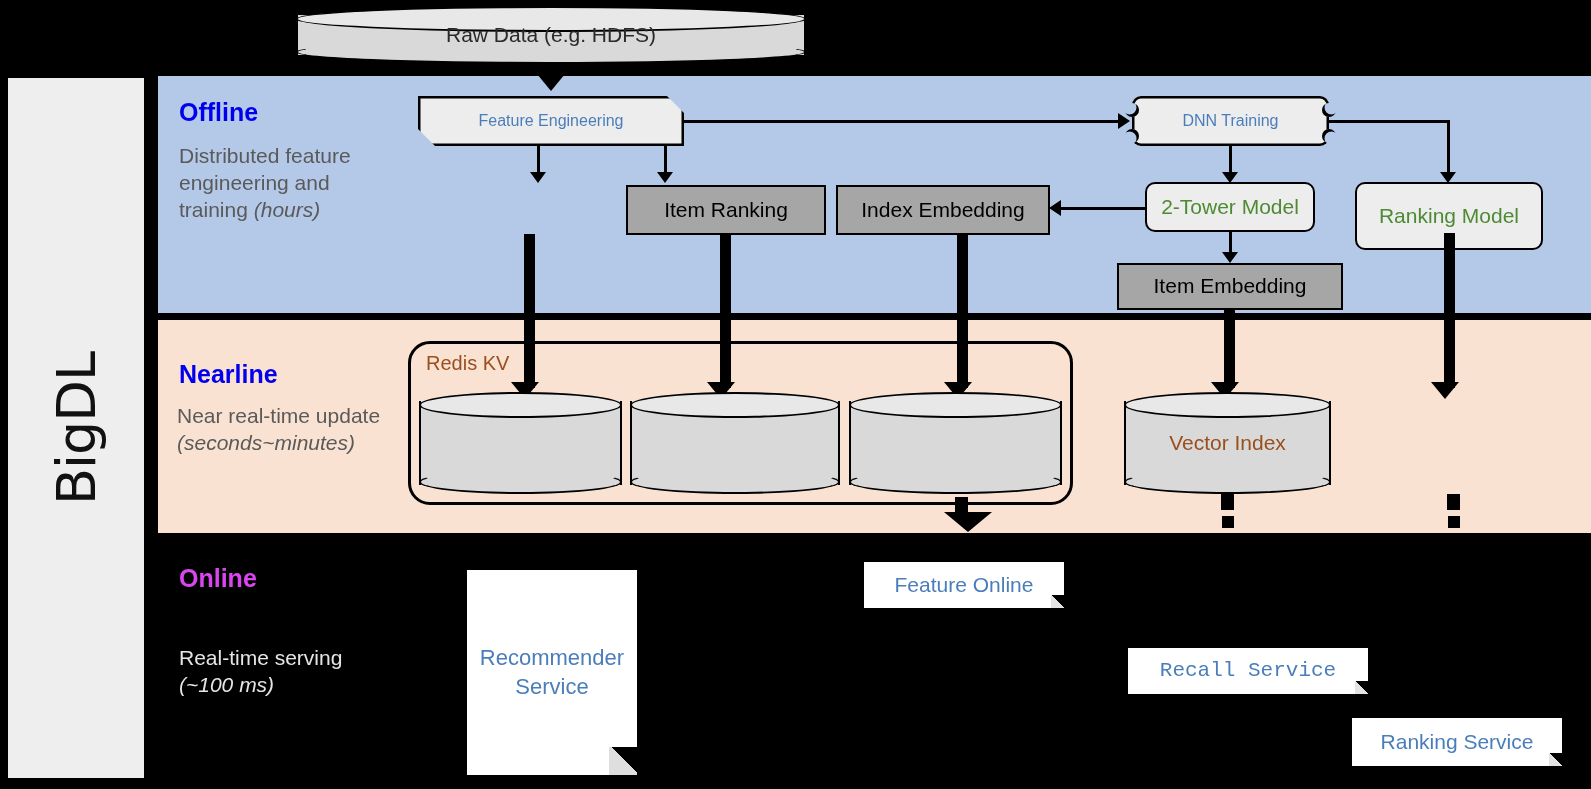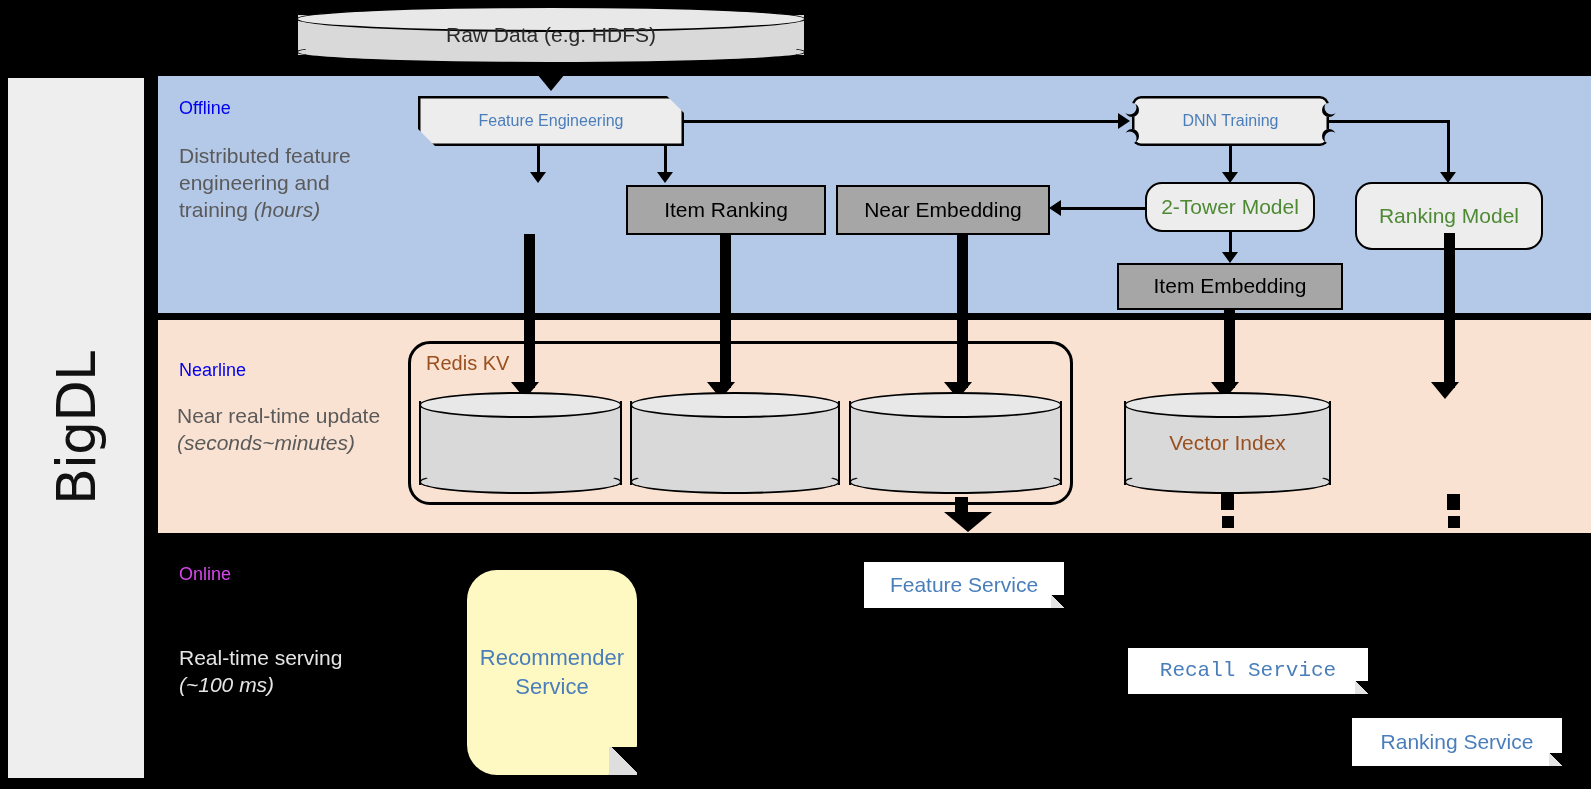--- a/index.html
+++ b/index.html
@@ -12,40 +12,40 @@
   #band-nearline{left:158px;top:320px;width:1433px;height:213px;background:#fae2d2;}
   #band-online{left:158px;top:540px;width:1433px;height:249px;background:#000;}
 
   
   #bigdl{position:absolute;left:8px;top:78px;width:136px;height:700px;background:#eeeeee;
          display:flex;align-items:center;justify-content:center;}
   #bigdl-label{transform:rotate(-90deg);white-space:nowrap;font-size:54px;color:#111;
                font-family:"DejaVu Sans",sans-serif;letter-spacing:-1px;}
 
   
-  .band-title{position:absolute;font-size:18px;color:#0000ee;font-weight:400;}
+  .band-title{position:absolute;font-size:25px;color:#0000ee;font-weight:700;}
   .band-sub{position:absolute;font-size:21px;color:#5a5a5a;line-height:1.28;width:215px;}
   .band-sub i{font-style:italic;}
   #t-offline{left:179px;top:98px;}
   #s-offline{left:179px;top:143px;}
   #t-nearline{left:179px;top:360px;}
   #s-nearline{left:177px;top:403px;}
   #t-online{left:179px;top:564px;color:#d946ef;}
   #s-online{left:179px;top:645px;color:#e5e5e5;}
 
   
   .box{position:absolute;box-sizing:border-box;display:flex;align-items:center;
        justify-content:center;text-align:center;line-height:1.15;}
 
   .gray-box{background:#a6a6a6;border:2.5px solid #000;color:#000;font-size:21px;}
 
   .proc-box{background:#ededed;border:2.5px solid #000;font-size:21px;}
   .proc-blue{color:#4a7ebb;}
   .proc-green{color:#4e8a34;}
-  .rounded{border-radius:17px;}
+  .rounded{border-radius:10px;}
 
   
   .chamfer{clip-path:polygon(0 0, calc(100% - 17px) 0, 100% 17px, 100% 100%, 17px 100%, 0 calc(100% - 17px));
            border:none;background:#ededed;
            box-shadow:inset 0 0 0 2.5px #000;}
   
   .bracket{border:none;background:#ededed;box-shadow:inset 0 0 0 2.5px #000;
            border-radius:9px;}
 
   
@@ -65,22 +65,22 @@
   #redis-box{position:absolute;left:408px;top:341px;width:665px;height:164px;
              border:3px solid #000;border-radius:22px;box-sizing:border-box;}
   #redis-label{position:absolute;left:426px;top:352px;font-size:20px;color:#9a4f1e;}
 
   
   .card{position:absolute;background:#fff;color:#4a7ebb;font-size:21px;
         display:flex;align-items:center;justify-content:center;text-align:center;
         box-sizing:border-box;line-height:1.2;}
   .card .fold{position:absolute;right:0;bottom:0;width:13px;height:13px;
         background:linear-gradient(225deg,#000 0 48%,#e4e4e4 48% 100%);}
-  .doc{position:absolute;background:#fef9c3;color:#4a7ebb;font-size:22px;
-       display:flex;align-items:center;justify-content:center;text-align:center;line-height:1.3;border-radius:30px;}
+  .doc{position:absolute;background:#ffffff;color:#4a7ebb;font-size:22px;
+       display:flex;align-items:center;justify-content:center;text-align:center;line-height:1.3;}
   .doc .fold{position:absolute;right:0;bottom:0;width:28px;height:28px;
        background:linear-gradient(225deg,#000 0 46%,#dedede 46% 100%);}
 
   
   .ln{position:absolute;background:#000;}
   .thin-v{width:2.5px;}
   .thin-h{height:2.5px;}
   .thick-v{width:11px;}
   .arr-dn{position:absolute;width:0;height:0;border-left:8px solid transparent;
           border-right:8px solid transparent;border-top:11px solid #000;}
@@ -155,21 +155,21 @@
   <div class="arr-dn" style="left:1222px;top:172px;"></div>
 
   <div class="ln thin-h" style="left:1329px;top:120px;width:120px;"></div>
   <div class="ln thin-v" style="left:1447px;top:120px;height:58px;"></div>
   <div class="arr-dn" style="left:1440px;top:172px;"></div>
 
   <div class="box gray-box" style="left:626px;top:185px;width:200px;height:50px;">
     <span>Item Ranking</span>
   </div>
   <div class="box gray-box" style="left:836px;top:185px;width:214px;height:50px;">
-    <span>Near Embedding</span>
+    <span>Index Embedding</span>
   </div>
 
   <div class="box proc-box rounded" style="left:1145px;top:182px;width:170px;height:50px;">
     <span class="proc-green">2-Tower Model</span>
   </div>
   <div class="box proc-box rounded" style="left:1355px;top:182px;width:188px;height:68px;">
     <span class="proc-green">Ranking Model</span>
   </div>
 
   <div class="ln thin-h" style="left:1052px;top:207px;width:95px;"></div>
@@ -231,21 +231,21 @@
 
   <div class="sq" style="left:1447px;top:494px;width:13px;height:16px;"></div>
   <div class="sq" style="left:1448px;top:516px;width:12px;height:12px;"></div>
 
   <div class="doc" style="left:467px;top:570px;width:170px;height:205px;">
     <span>Recommender Service</span>
     <span class="fold"></span>
   </div>
 
   <div class="card" style="left:864px;top:562px;width:200px;height:46px;">
-    <span>Feature Service</span>
+    <span>Feature Online</span>
     <span class="fold"></span>
   </div>
 
   <div class="card" style="left:1128px;top:648px;width:240px;height:46px;font-family:Liberation Mono, monospace;">
     <span>Recall Service</span>
     <span class="fold"></span>
   </div>
 
   <div class="card" style="left:1352px;top:718px;width:210px;height:48px;">
     <span>Ranking Service</span>

